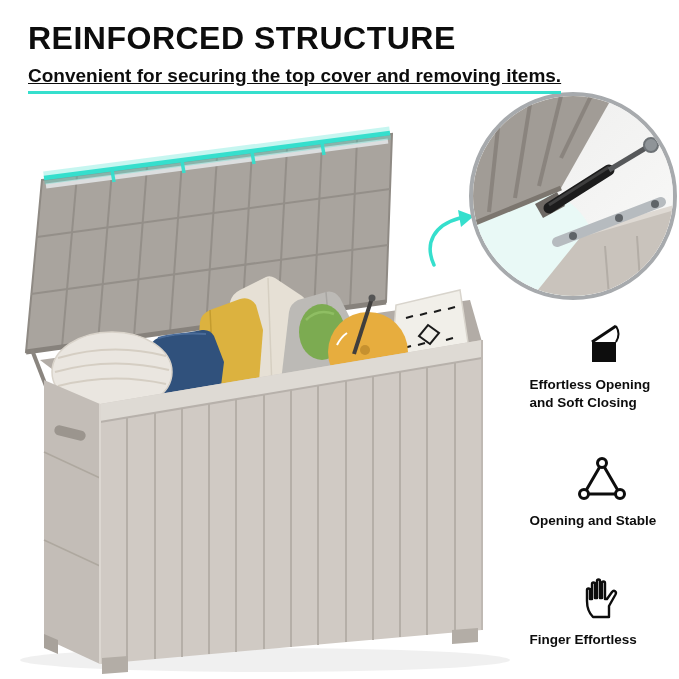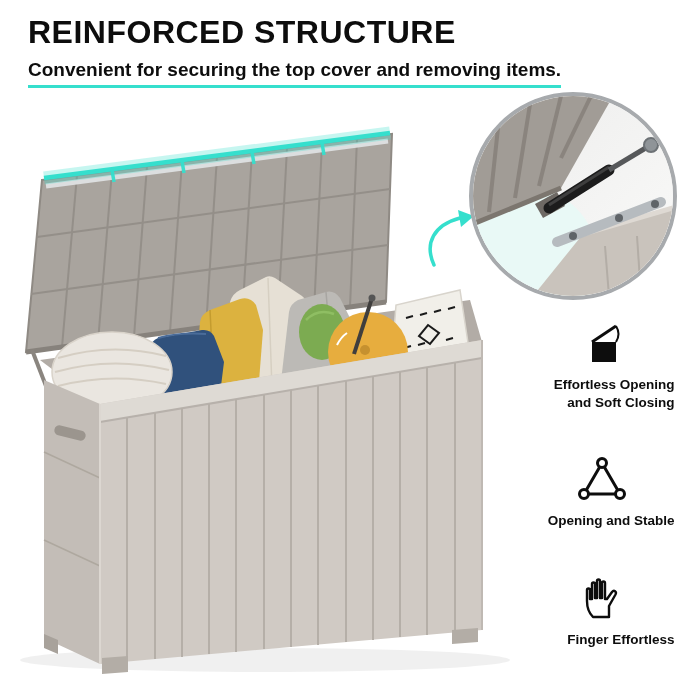--- a/index.html
+++ b/index.html
@@ -2,46 +2,46 @@
 <html><head>
 <meta charset="utf-8">
 <style>
   * { margin:0; padding:0; box-sizing:border-box; }
   html,body { background:#ffffff; }
   .page {
     position:relative; width:679px; height:679px; background:#ffffff;
     overflow:hidden; font-family:"Liberation Sans","DejaVu Sans",sans-serif;
     color:#0d0d0d;
   }
-  .header { position:absolute; left:28px; top:14px; z-index:3; }
+  .header { position:absolute; left:28px; top:20px; z-index:3; }
   .title {
     font-size:32px; font-weight:900; letter-spacing:0.5px; color:#0d0d0d;
     white-space:nowrap;
   }
   .subtitle-wrap { margin-top:8px; display:inline-block; }
   .subtitle {
     font-size:19px; font-weight:bold; color:#0d0d0d; white-space:nowrap;
-    display:inline-block; border-bottom:3px solid #35dfcd; padding-bottom:4px;
+    display:inline-block; border-bottom:3px solid #35dfcd; padding-bottom:4px;text-decoration:underline;
   }
   .photo { position:absolute; left:0; top:0; z-index:1; }
   .callout {
     position:absolute; left:469px; top:92px; width:208px; height:208px;
     border-radius:50%; border:4px solid #a7aaad; background:#f4f4f3;
     overflow:hidden; z-index:2;
   }
   .callout svg { display:block; width:100%; height:100%; }
   .arrow-wrap { position:absolute; left:420px; top:203px; z-index:2; }
   .features {
     position:absolute; left:518px; top:318px; width:168px; z-index:2;
     display:flex; flex-direction:column; align-items:center; gap:42px;
   }
   .feature { display:flex; flex-direction:column; align-items:center; gap:10px; width:150px; }
   .ficon { width:48px; height:48px; display:block; }
   .flabel {
-    font-size:13.5px; font-weight:bold; text-align:right; line-height:1.35;
+    font-size:13.5px; font-weight:bold; text-align:left; line-height:1.35;
     color:#0d0d0d; width:145px;
   }
 </style>
 </head>
 <body>
 
 <div class="page">
 
   <div class="header">
     <div class="title">REINFORCED STRUCTURE</div>

